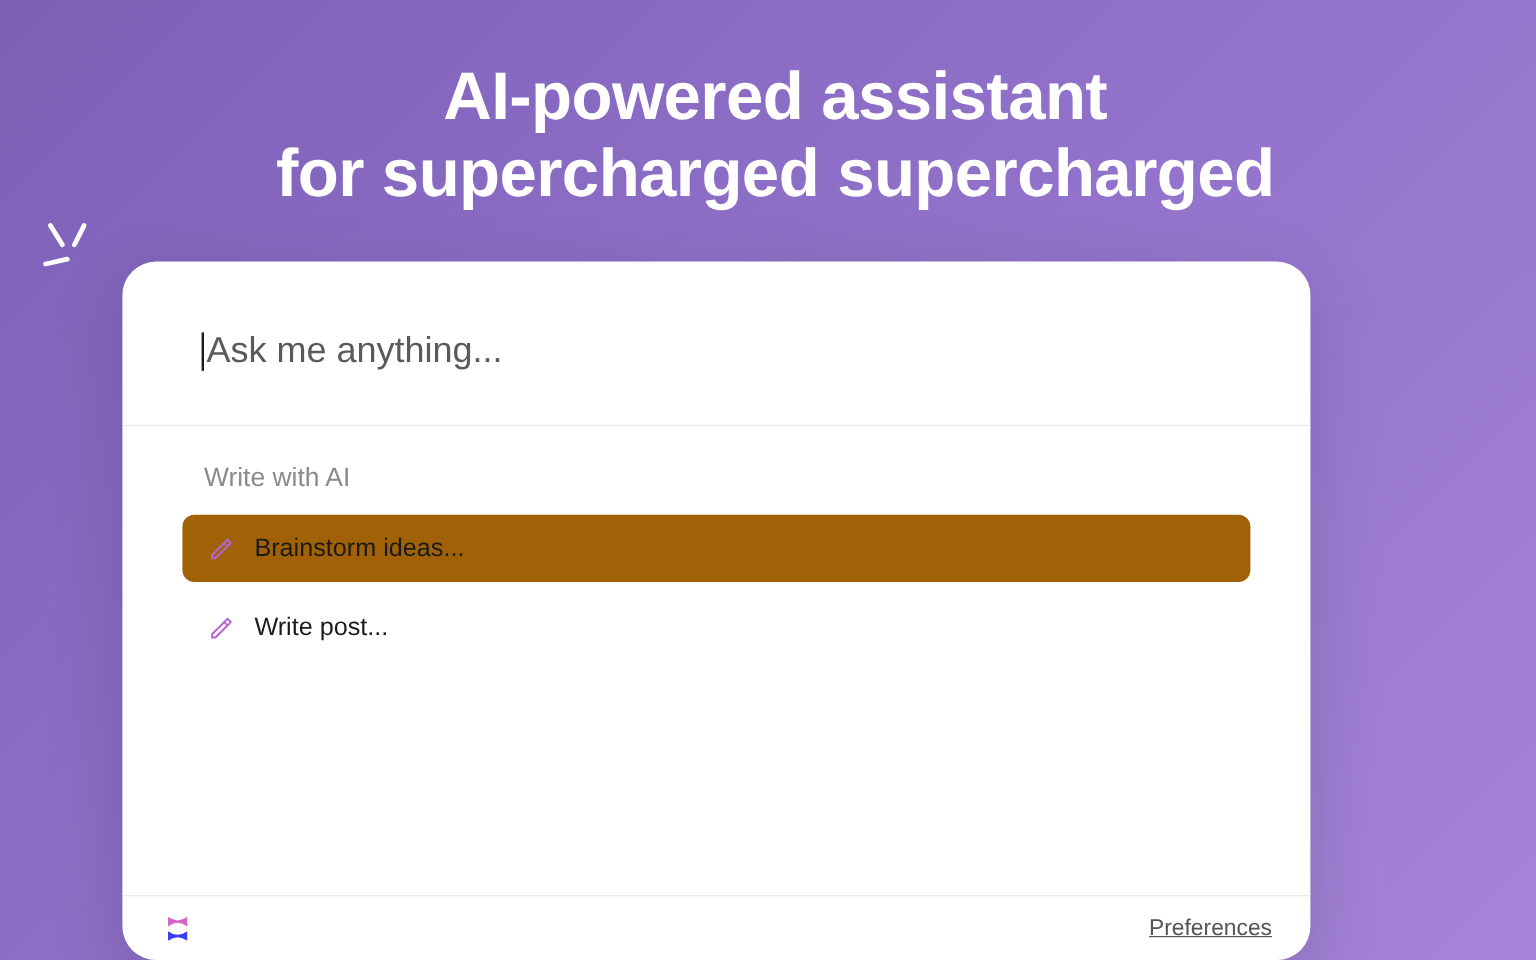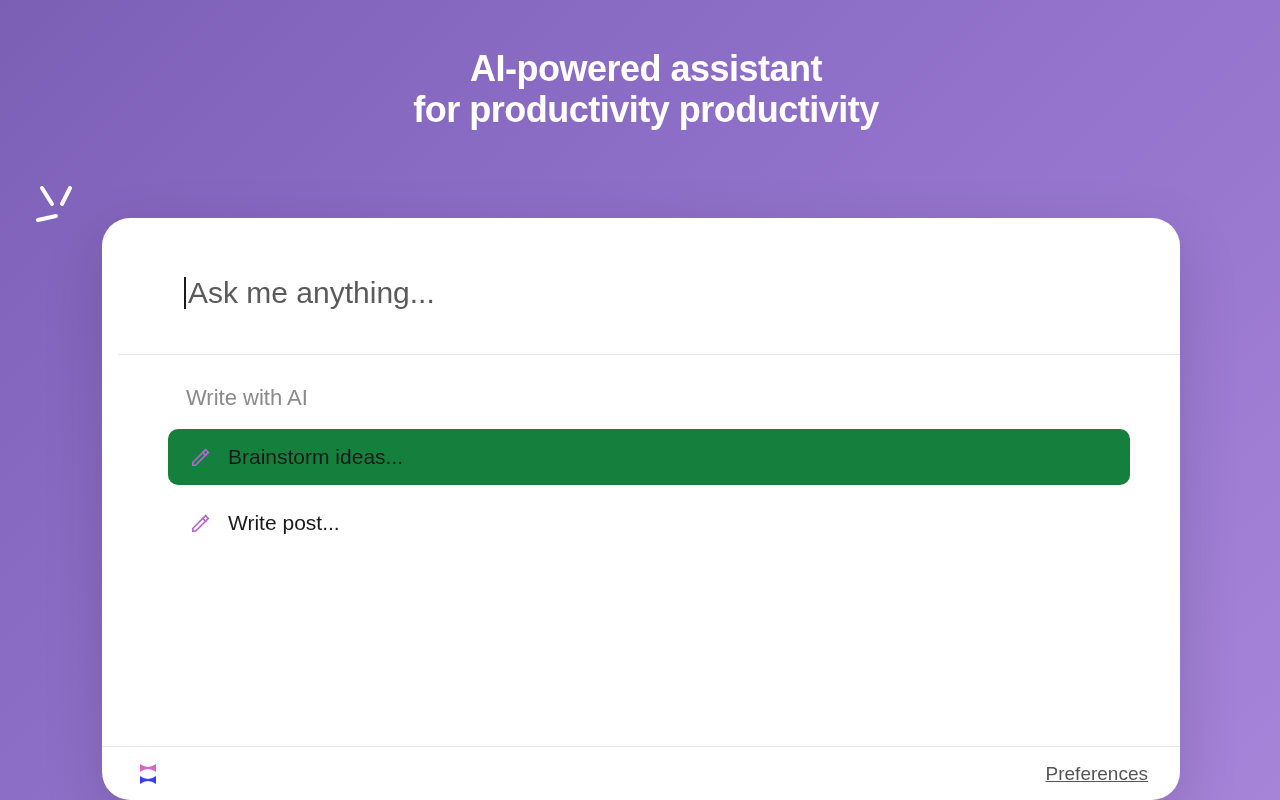--- a/index.html
+++ b/index.html
@@ -10,21 +10,21 @@
     body {
       width: 1280px;
       height: 800px;
       background: linear-gradient(135deg, #7b5fb5 0%, #8a6bc4 30%, #9575cd 60%, #a684d8 100%);
       font-family: -apple-system, BlinkMacSystemFont, "Segoe UI", Helvetica, Arial, sans-serif;
       overflow: hidden;
       position: relative;
     }
     .headline {
       color: #ffffff;
-      font-size: 36px;
+      font-size: 56px;
       font-weight: 700;
       text-align: center;
       line-height: 1.15;
       padding-top: 48px;
       letter-spacing: -0.5px;
       margin-left: 12px;
     }
     .spark-decoration {
       position: absolute;
       left: 28px;
@@ -32,27 +32,26 @@
     }
     .spark-decoration svg {
       stroke: #ffffff;
       stroke-width: 4;
       stroke-linecap: round;
     }
     .panel {
       position: absolute;
       left: 102px;
       top: 218px;
-      width: 1078px;
+      width: 990px;
       height: 582px;
       background: #ffffff;
       border-radius: 28px;
       box-shadow: 0 20px 60px rgba(0,0,0,0.15);
       overflow: hidden;
-      padding-left: 16px;
     }
     .input-area {
       padding: 58px 66px 44px 66px;
       border-bottom: 1px solid #e8e8e8;
     }
     .caret {
       display: inline-block;
       width: 2px;
       height: 32px;
       background: #1a1a1a;
@@ -79,21 +78,21 @@
     }
     .suggestion-item {
       display: flex;
       align-items: center;
       padding: 16px 22px;
       border-radius: 10px;
       margin-bottom: 10px;
       cursor: pointer;
     }
     .suggestion-item.selected {
-      background: #15803d;
+      background: #a16207;
     }
     .pen-icon {
       width: 22px;
       height: 22px;
       margin-right: 16px;
       flex-shrink: 0;
     }
     .pen-icon svg {
       stroke: #b565d4;
       fill: none;
@@ -126,21 +125,21 @@
       font-size: 19px;
       text-decoration: underline;
       cursor: pointer;
     }
   </style>
 </head>
 <body>
 
 <div class="headline">
   <div>AI-powered assistant</div>
-  <div>for productivity productivity</div>
+  <div>for supercharged supercharged</div>
 </div>
 
 <div class="spark-decoration">
   <svg width="60" height="60" viewBox="0 0 60 60">
     <line x1="14" y1="10" x2="24" y2="26"></line>
     <line x1="42" y1="10" x2="34" y2="26"></line>
     <line x1="10" y1="42" x2="28" y2="38"></line>
   </svg>
 </div>
 

